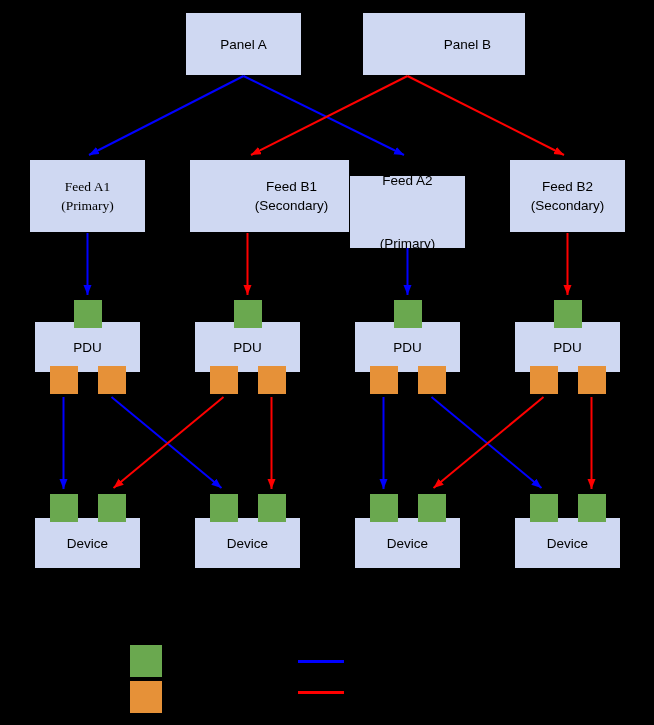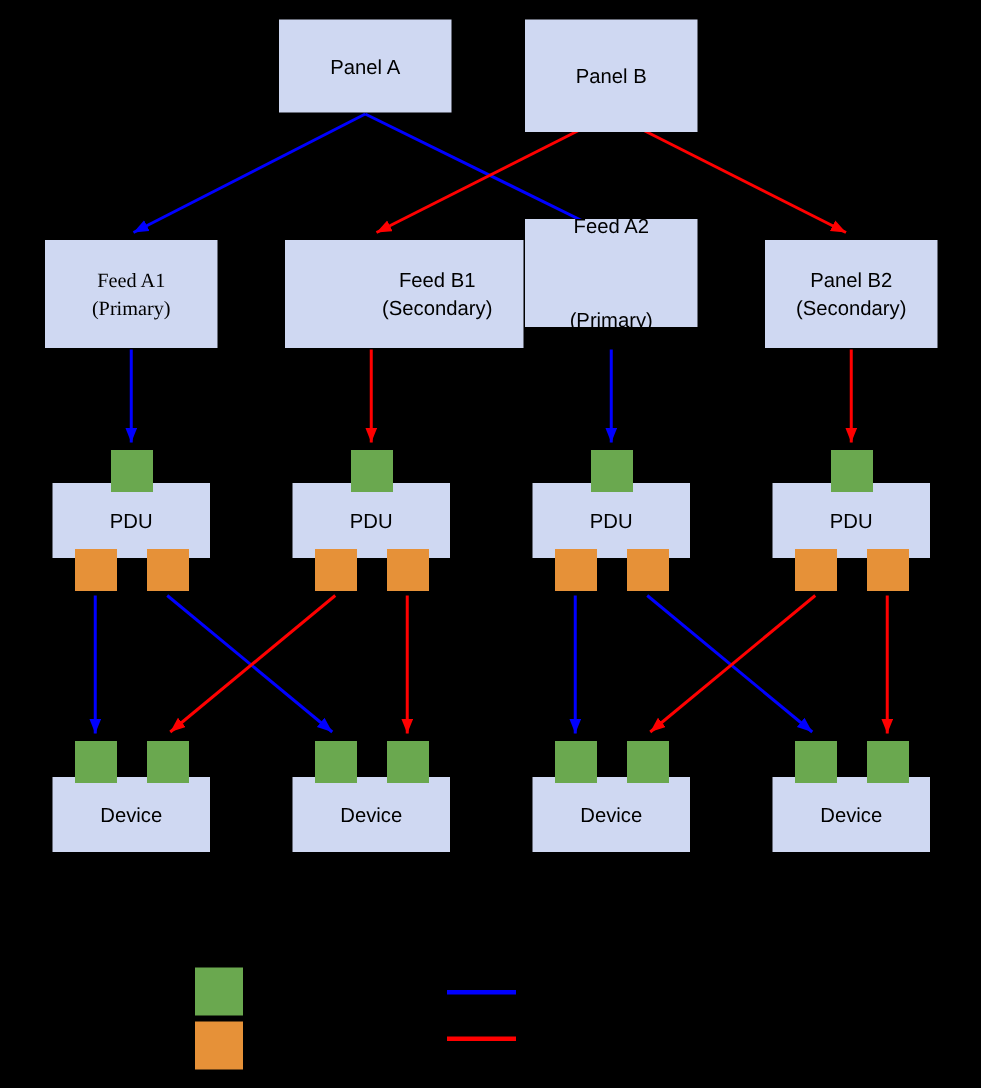--- a/index.html
+++ b/index.html
@@ -54,36 +54,36 @@
     <line x1="223.5" y1="397" x2="113.5" y2="488" style="stroke:var(--red-line,#ff0000)" marker-end="url(#ar)"></line>
     <line x1="271.5" y1="397" x2="271.5" y2="489" style="stroke:var(--red-line,#ff0000)" marker-end="url(#ar)"></line>
 
     <line x1="383.5" y1="397" x2="383.5" y2="489" style="stroke:var(--blue-line,#0000ff)" marker-end="url(#ab)"></line>
     <line x1="431.5" y1="397" x2="541.5" y2="488" style="stroke:var(--blue-line,#0000ff)" marker-end="url(#ab)"></line>
     <line x1="543.5" y1="397" x2="433.5" y2="488" style="stroke:var(--red-line,#ff0000)" marker-end="url(#ar)"></line>
     <line x1="591.5" y1="397" x2="591.5" y2="489" style="stroke:var(--red-line,#ff0000)" marker-end="url(#ar)"></line>
   </svg>
 
   <div class="box" style="left:186px; top:13px; width:115px; height:62px;">Panel A</div>
-  <div class="box" style="left:350px; top:13px; width:115px; height:75px;">Panel B</div>
+  <div class="box" style="left:363px; top:13px; width:115px; height:62px;padding-left:47px;">Panel B</div>
 
   <div class="box" style="left:30px; top:160px; width:115px; height:72px;font-family:Liberation Serif, serif;">
     <span>Feed A1</span>
     <span>(Primary)</span>
   </div>
   <div class="box" style="left:190px; top:160px; width:115px; height:72px;padding-left:44px;">
     <span>Feed B1</span>
     <span>(Secondary)</span>
   </div>
-  <div class="box" style="left:350px; top:146px; width:115px; height:72px;gap:44px;">
+  <div class="box" style="left:350px; top:176px; width:115px; height:72px;gap:44px;">
     <span>Feed A2</span>
     <span>(Primary)</span>
   </div>
   <div class="box" style="left:510px; top:160px; width:115px; height:72px;">
-    <span>Panel B2</span>
+    <span>Feed B2</span>
     <span>(Secondary)</span>
   </div>
 
   <div class="box" style="left:35px;  top:322px; width:105px; height:50px;">PDU</div>
   <div class="box" style="left:195px; top:322px; width:105px; height:50px;">PDU</div>
   <div class="box" style="left:355px; top:322px; width:105px; height:50px;">PDU</div>
   <div class="box" style="left:515px; top:322px; width:105px; height:50px;">PDU</div>
 
   <div class="box" style="left:35px;  top:518px; width:105px; height:50px;">Device</div>
   <div class="box" style="left:195px; top:518px; width:105px; height:50px;">Device</div>

